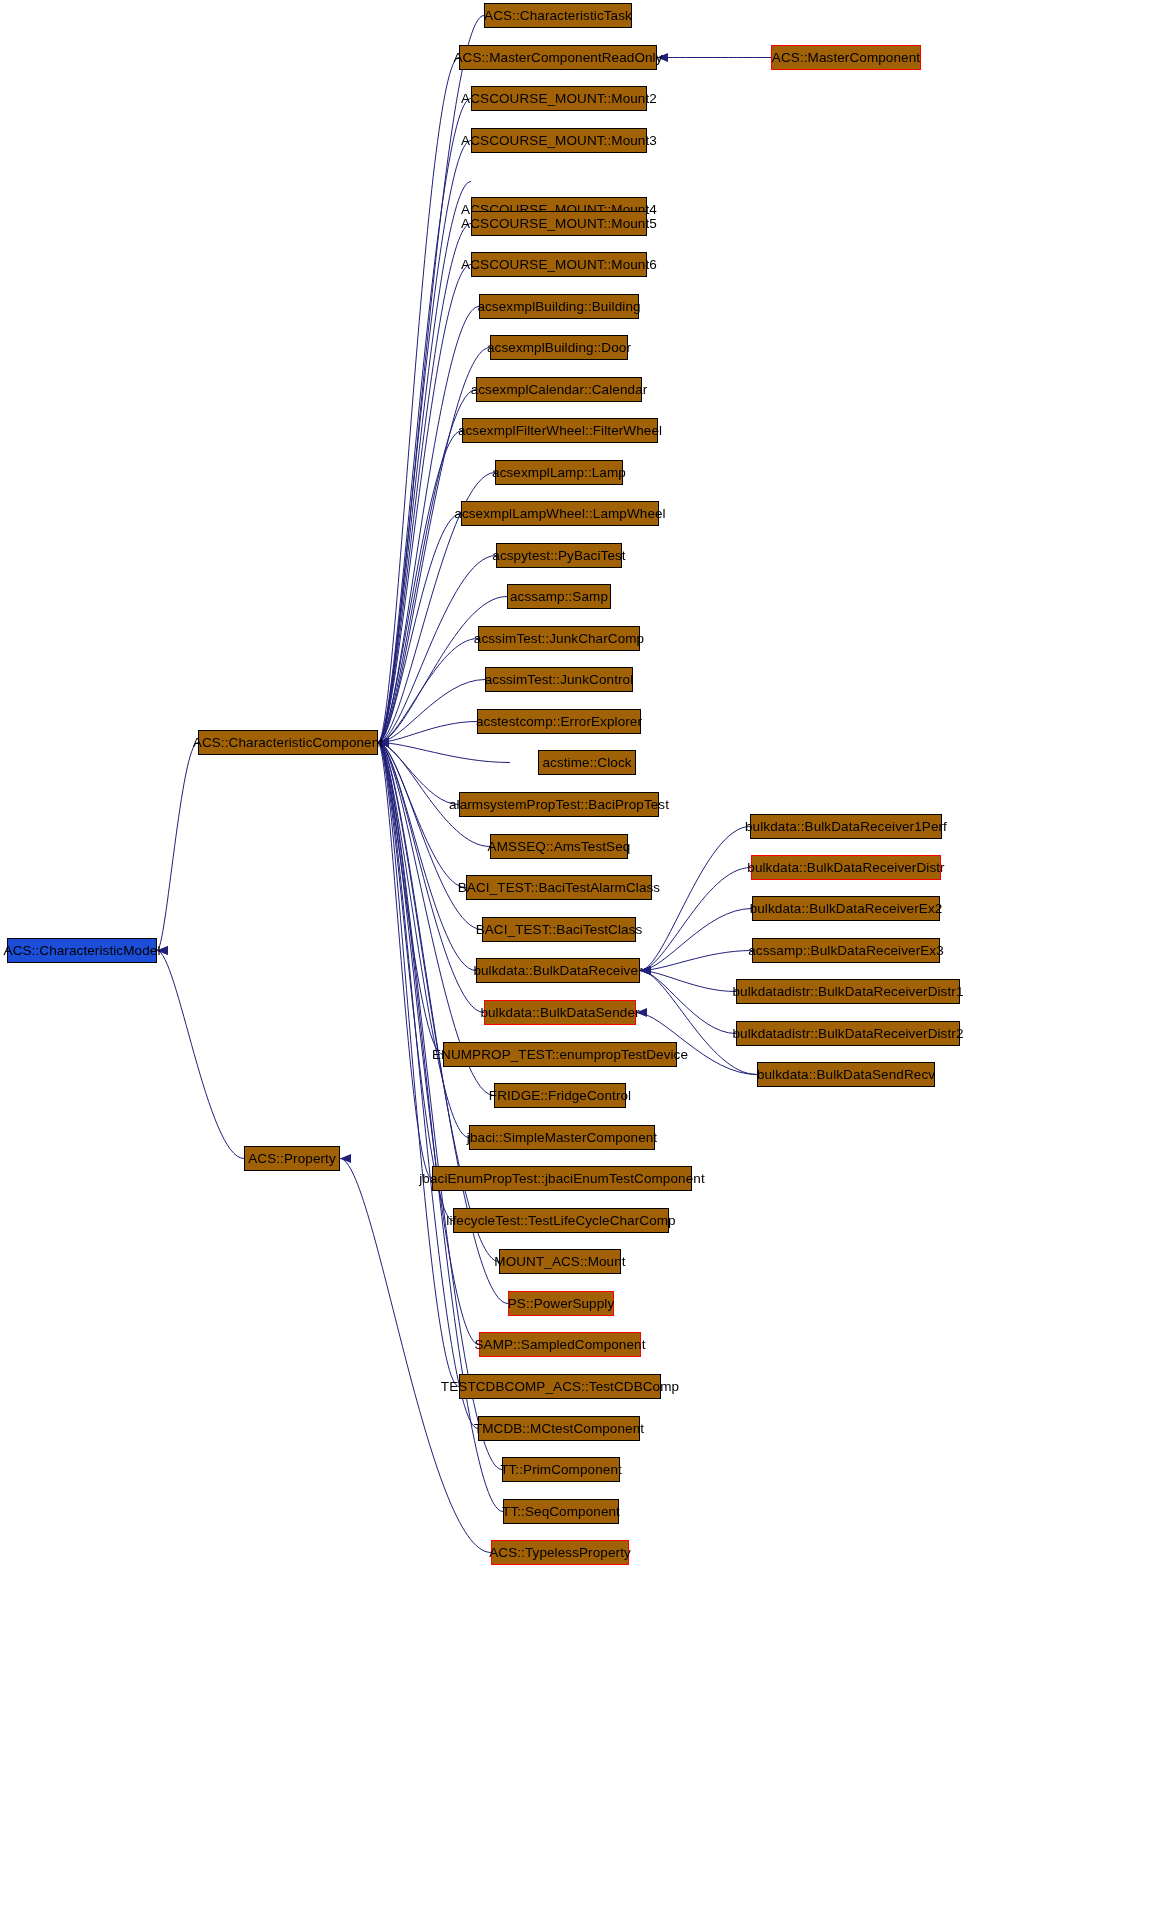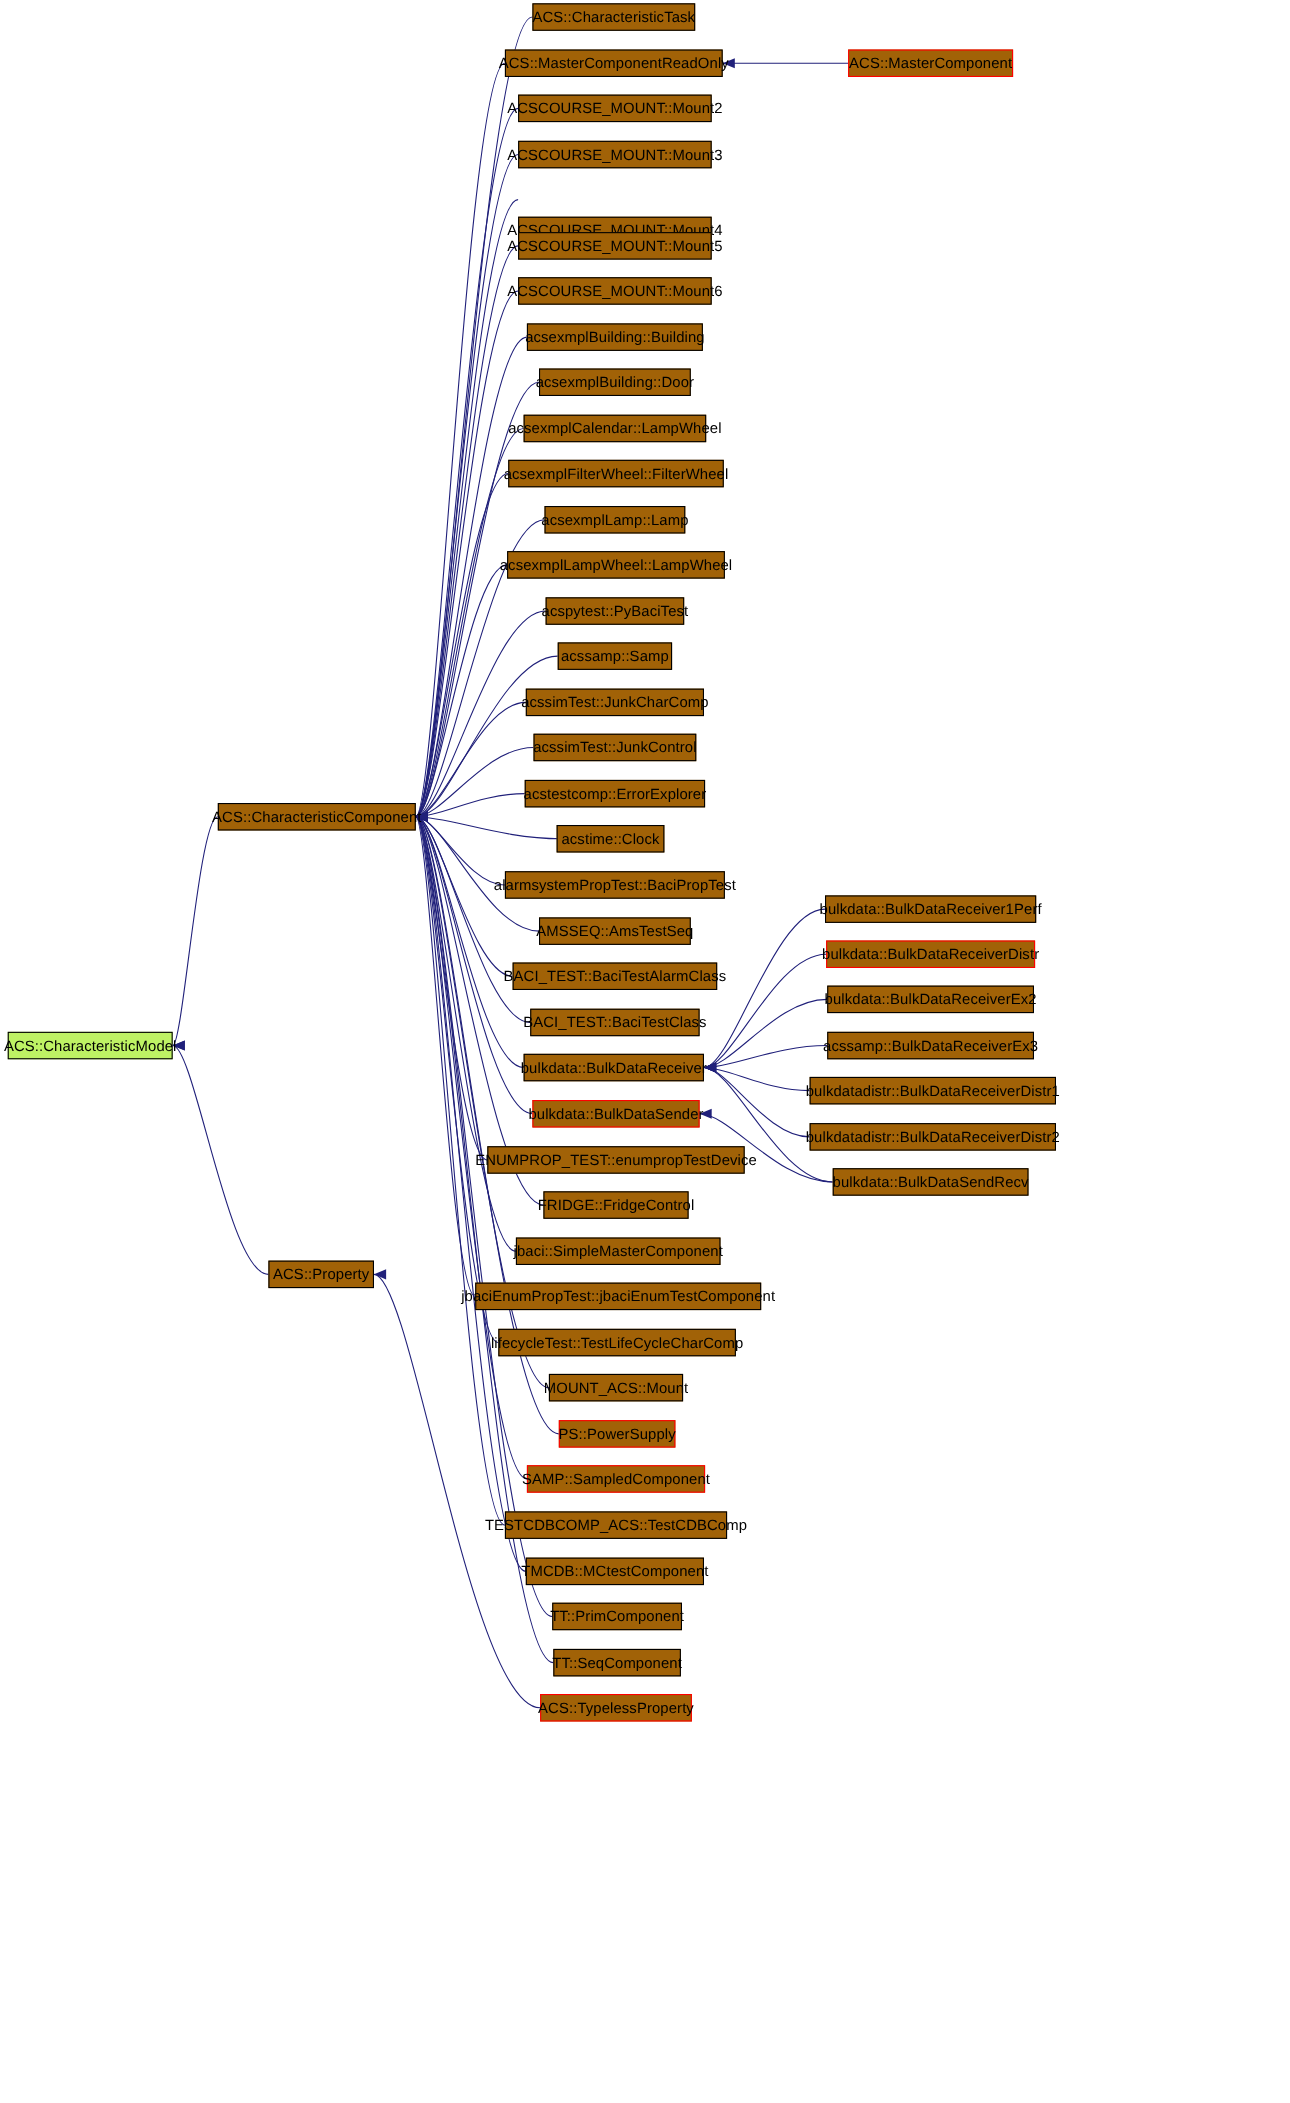--- a/index.html
+++ b/index.html
@@ -38,21 +38,21 @@
     align-items: center;
     justify-content: center;
     white-space: nowrap;
     padding: 0 7px;
     letter-spacing: 0.1px;
   }
   .node.red {
     border-color: #ff0000;
   }
   .node.root {
-    background: #bef264;
+    background: #1d4ed8;
     border-color: #000000;
   }
   .node-label {
     display: block;
   }
 </style>
 </head>
 <body>
 
 <div id="diagram">
@@ -190,21 +190,21 @@
       <div class="node" style="left: 471px; top: 252px; width: 176px;">
         <span class="node-label">ACSCOURSE_MOUNT::Mount6</span>
       </div>
       <div class="node" style="left: 479px; top: 294px; width: 160px;">
         <span class="node-label">acsexmplBuilding::Building</span>
       </div>
       <div class="node" style="left: 490px; top: 335px; width: 138px;">
         <span class="node-label">acsexmplBuilding::Door</span>
       </div>
       <div class="node" style="left: 476px; top: 377px; width: 166px;">
-        <span class="node-label">acsexmplCalendar::LampWheel</span>
+        <span class="node-label">acsexmplCalendar::Calendar</span>
       </div>
       <div class="node" style="left: 462px; top: 418px; width: 196px;">
         <span class="node-label">acsexmplFilterWheel::FilterWheel</span>
       </div>
       <div class="node" style="left: 495px; top: 460px; width: 128px;">
         <span class="node-label">acsexmplLamp::Lamp</span>
       </div>
       <div class="node" style="left: 461px; top: 501px; width: 198px;">
         <span class="node-label">acsexmplLampWheel::LampWheel</span>
       </div>
@@ -216,21 +216,21 @@
       </div>
       <div class="node" style="left: 478px; top: 626px; width: 162px;">
         <span class="node-label">acssimTest::JunkCharComp</span>
       </div>
       <div class="node" style="left: 485px; top: 667px; width: 148px;">
         <span class="node-label">acssimTest::JunkControl</span>
       </div>
       <div class="node" style="left: 477px; top: 709px; width: 164px;">
         <span class="node-label">acstestcomp::ErrorExplorer</span>
       </div>
-      <div class="node" style="left: 506px; top: 750px; width: 98px;">
+      <div class="node" style="left: 538px; top: 750px; width: 98px;">
         <span class="node-label">acstime::Clock</span>
       </div>
       <div class="node" style="left: 459px; top: 792px; width: 200px;">
         <span class="node-label">alarmsystemPropTest::BaciPropTest</span>
       </div>
       <div class="node" style="left: 490px; top: 834px; width: 138px;">
         <span class="node-label">AMSSEQ::AmsTestSeq</span>
       </div>
       <div class="node" style="left: 466px; top: 875px; width: 186px;">
         <span class="node-label">BACI_TEST::BaciTestAlarmClass</span>

